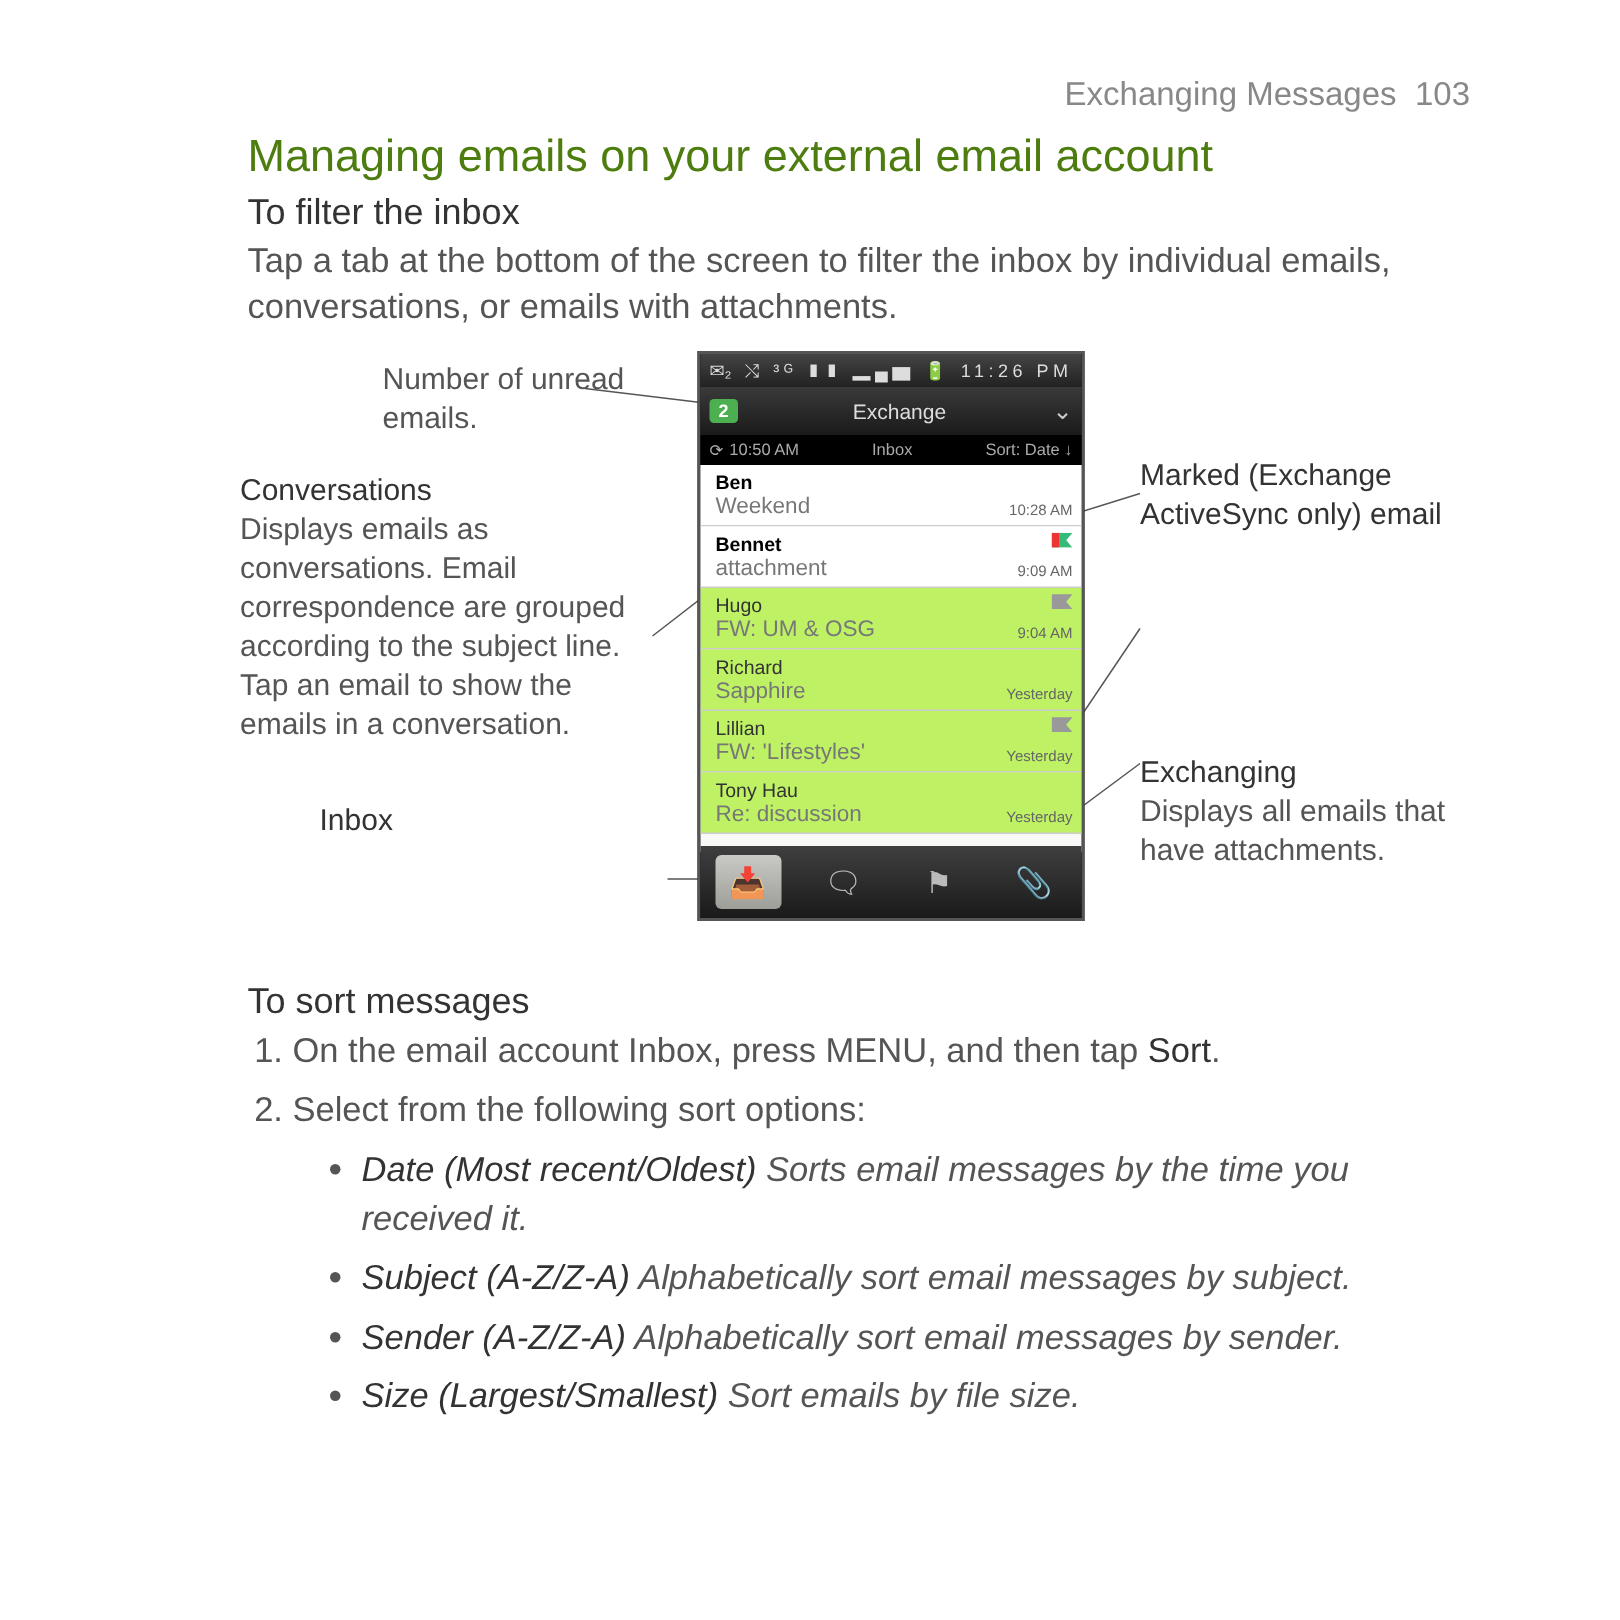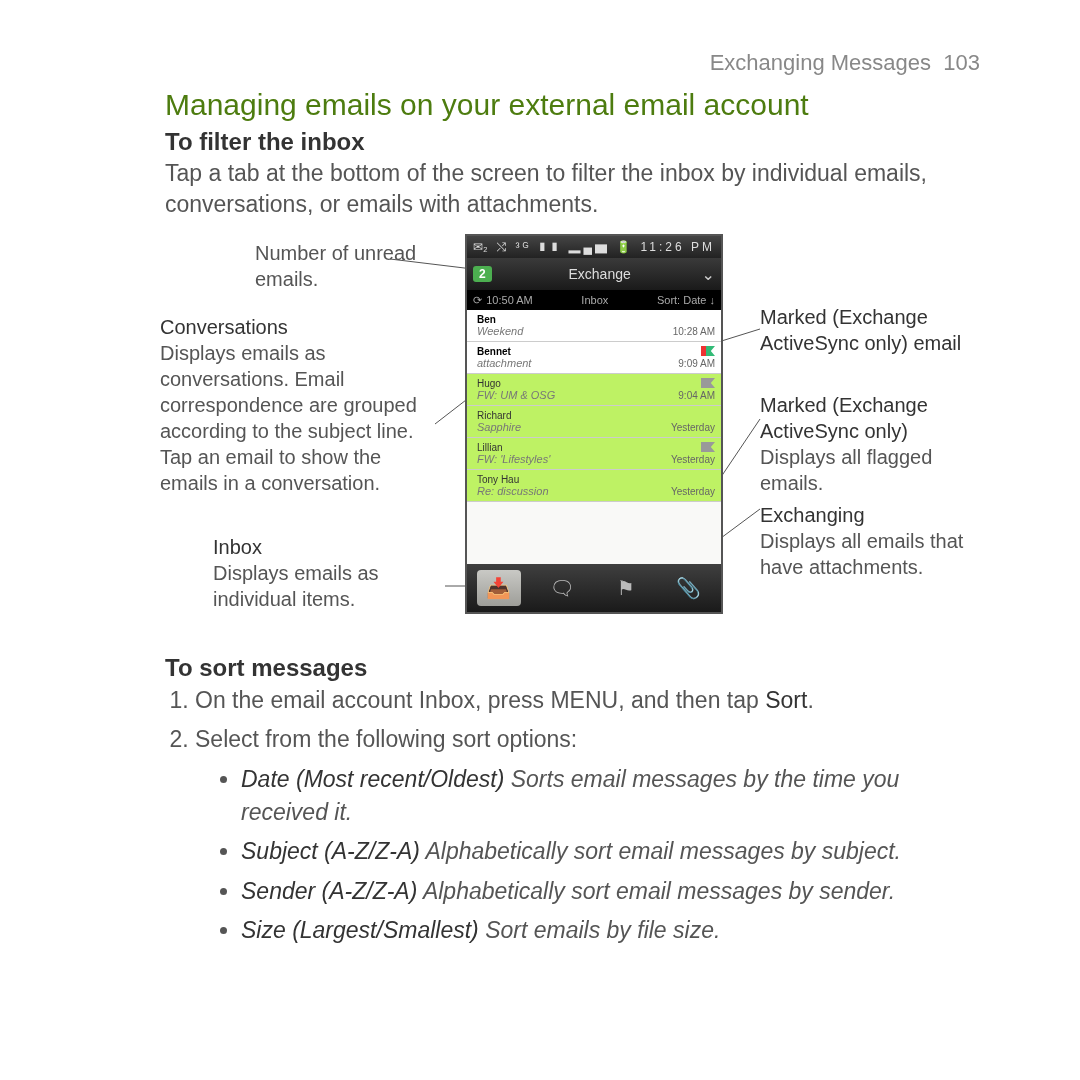--- a/index.html
+++ b/index.html
@@ -26,21 +26,21 @@
     font-size: 22px;
     color: #888;
   }
   h1 {
     font-weight: 400;
     font-size: 30px;
     margin: 48px 0 4px 0;
     color: #4d7c0f;
   }
   h2 {
-    font-weight: 700;
+    font-weight: 400;
     font-size: 24px;
     margin: 6px 0 2px 0;
     color: #333;
   }
   .body-text {
     font-size: 23px;
     line-height: 1.35;
     margin: 2px 0 14px 0;
     color: #555;
   }
@@ -125,22 +125,22 @@
     overflow: hidden;
   }
   .mail-row {
     border-bottom: 1px solid #ccc;
     padding: 4px 6px 4px 10px;
     position: relative;
     background: #bef264;
   }
   .mail-row.unread .name { font-weight: bold; color:#000;}
   .mail-row.unread { background:#fff; }
-  .mail-row .name { font-size: 10px; }
-  .mail-row .subj { font-size: 11px; color: #777; font-style: italic; }
+  .mail-row .name { font-size: 13px; }
+  .mail-row .subj { font-size: 15px; color: #777; }
   .mail-row .time { position: absolute; right: 6px; bottom: 4px; font-size: 10px; color: #666; }
   .mail-row .flag {
     position: absolute; right: 6px; top: 4px;
     width: 14px; height: 10px;
   }
   .flag.grey { background:#999; clip-path: polygon(0 0, 100% 0, 70% 50%, 100% 100%, 0 100%); }
   .flag.multi::after{
      content:""; position:absolute; left:0; top:0; width:33%; height:100%;
      background:#e33;
   }
@@ -217,29 +217,24 @@
 
     <div class="callout" style="left:90px; top:6px; width:200px; text-align:left;">
       <span>Number of unread emails.</span>
     </div>
     <div class="callout" style="left:-5px; top:80px; width:280px;">
       <span class="lead">Conversations</span><br>
       <span>Displays emails as conversations. Email correspondence are grouped according to the subject line. Tap an email to show the emails in a conversation.</span>
     </div>
     <div class="callout" style="left:48px; top:300px; width:230px;">
       <span class="lead">Inbox</span><br>
-      <span>Displays emails as individual items.</span>
     </div>
 
     <div class="callout" style="left:595px; top:70px; width:230px;">
       <span class="lead">Marked (Exchange ActiveSync only) email</span>
-    </div>
-    <div class="callout" style="left:595px; top:158px; width:240px;">
-      <span class="lead">Marked (Exchange ActiveSync only)</span><br>
-      <span>Displays all flagged emails.</span>
     </div>
     <div class="callout" style="left:595px; top:268px; width:240px;">
       <span class="lead">Exchanging</span><br>
       <span>Displays all emails that have attachments.</span>
     </div>
 
     <div class="phone">
       <div class="statusbar">
         <span>✉₂</span>
         <span class="sicons">

